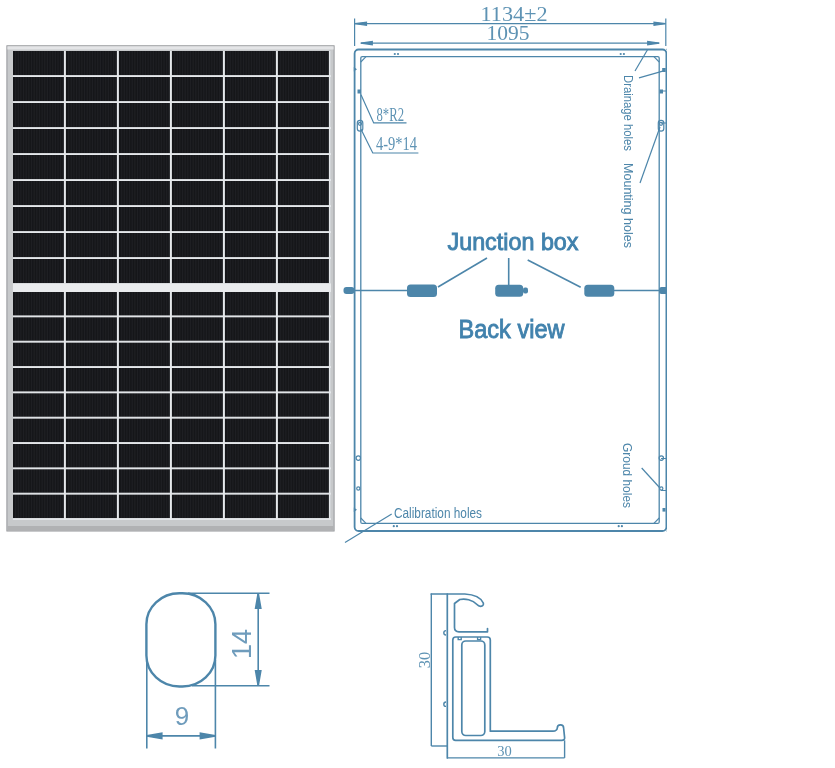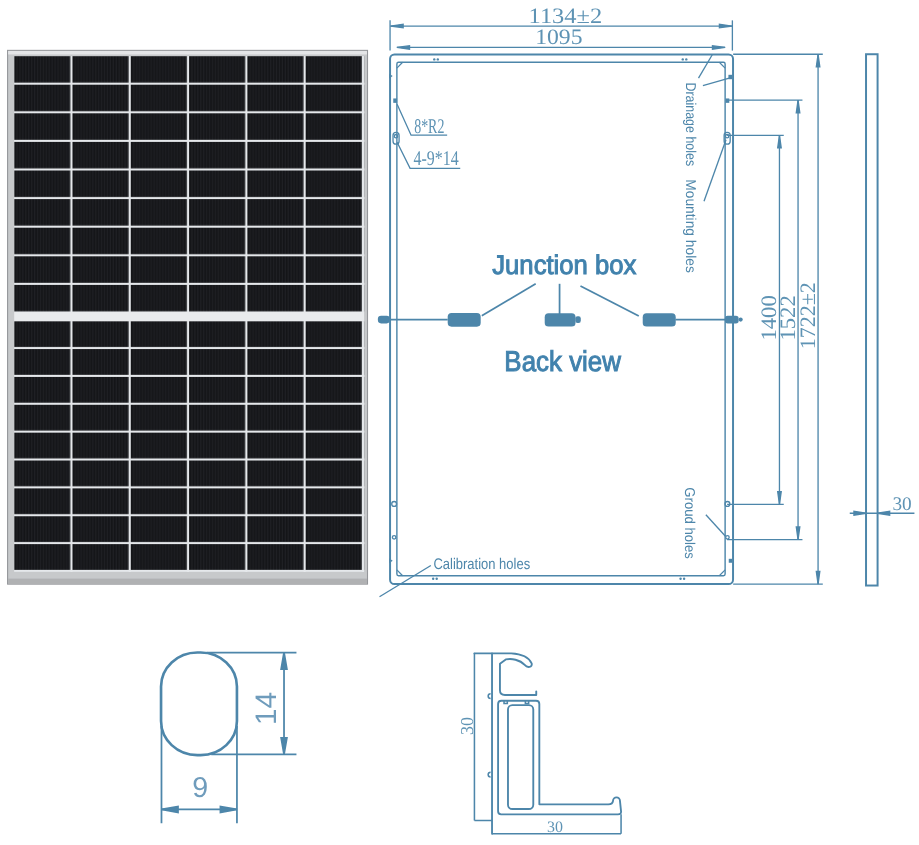--- a/index.html
+++ b/index.html
@@ -1,16 +1,16 @@
 <!DOCTYPE html>
 <html><head>
 <meta charset="utf-8">
 <style>
   html,body{margin:0;padding:0;background:#ffffff;}
-  #stage{position:relative;width:835px;height:768px;overflow:hidden;
+  #stage{position:relative;width:667px;height:768px;overflow:hidden;
          font-family:"Liberation Sans", sans-serif;}
   svg{position:absolute;left:0;top:0;}
 </style>
 </head>
 <body>
 <div id="stage">
 <svg width="835" height="768" viewBox="0 0 835 768">
 <defs>
   <pattern id="cellT" width="53" height="26" patternUnits="userSpaceOnUse" x="12.9" y="51">
     <rect x="0" y="0" width="53" height="26" fill="#141518"></rect>

